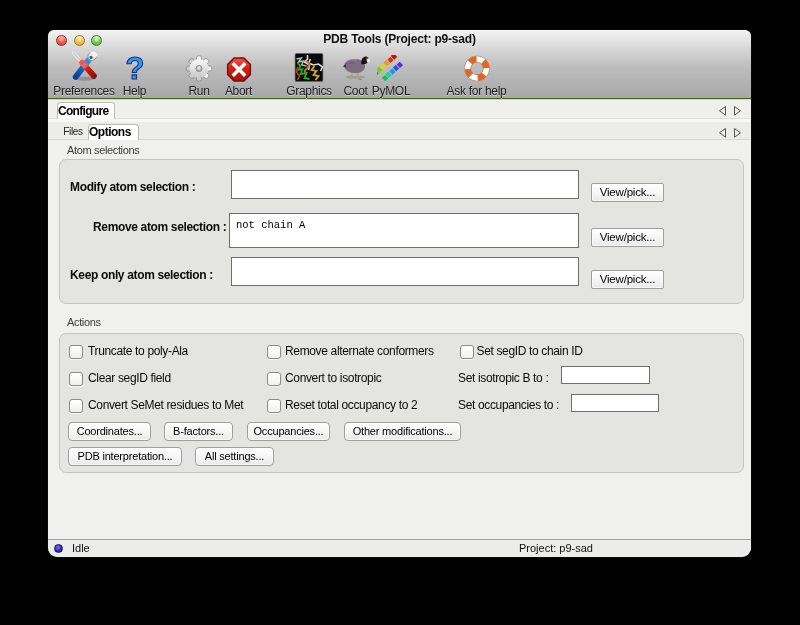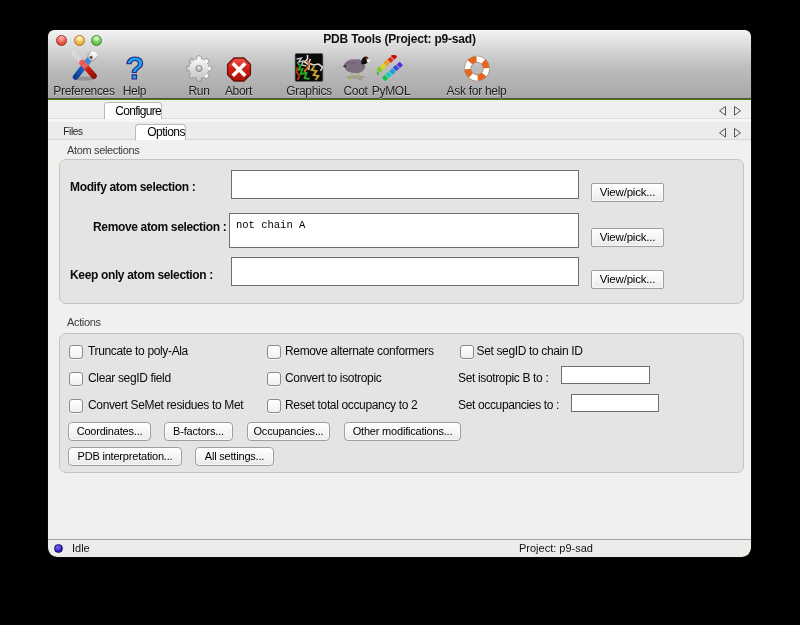--- a/index.html
+++ b/index.html
@@ -1,19 +1,19 @@
 <!DOCTYPE html>
 <html><head>
 <meta charset="utf-8">
 <style>
 * { margin:0; padding:0; box-sizing:border-box; }
 html,body { width:800px; height:625px; background:#000; overflow:hidden;
   font-family:"Liberation Sans", sans-serif; }
 #win { position:absolute; left:48px; top:30px; width:703px; height:527px;
-  background:#4d7c0f; border-radius:6px 6px 9px 9px;
+  background:#bef264; border-radius:6px 6px 9px 9px;
   box-shadow:0 0 0 1px rgba(10,10,10,0.9), 0 14px 28px rgba(0,0,0,0.55);
   overflow:hidden; }
 
 #head { position:absolute; left:0; top:0; width:703px; height:69px;
   background:linear-gradient(#f3f3f3, #d5d5d5 30%, #bdbdbd 55%, #a7a7a7 100%);
   border-bottom:1px solid #515151; border-radius:6px 6px 0 0; }
 .tl { position:absolute; top:5px; width:11px; height:11px; border-radius:50%; box-shadow:inset 0 1px 1px rgba(255,255,255,0.5); }
 #tl-r { left:8px;  background:radial-gradient(circle at 50% 30%, #ff9d96 0 18%, #ec5f55 45%, #c63a30 100%); border:1px solid #9a2b24;}
 #tl-y { left:25.5px; background:radial-gradient(circle at 50% 30%, #ffe9b0 0 18%, #f7c04e 45%, #d89c2b 100%); border:1px solid #a5771e;}
 #tl-g { left:43px; background:radial-gradient(circle at 50% 30%, #c4f2b3 0 18%, #77cf5e 45%, #4ca932 100%); border:1px solid #3d8427;}
@@ -22,22 +22,22 @@
 .tbtn { position:absolute; top:22px; height:42px; text-align:center; }
 .tbtn .ic { position:absolute; left:50%; transform:translateX(-50%); bottom:12px; font-size:0; line-height:0; }
 .tbtn .ic svg { display:block; }
 .tbtn .lbl { position:absolute; top:32px; left:50%; transform:translateX(-50%);
   font-size:12px; letter-spacing:-0.3px; color:#1c1c1c; white-space:nowrap; text-shadow:0 1px 0 rgba(255,255,255,0.45); }
 
 #row1 { position:absolute; left:0; top:70px; width:703px; height:19px; background:#efefed; border-bottom:1px solid #dedede;}
 #row2 { position:absolute; left:0; top:92px; width:703px; height:18px; background:#ececea; border-bottom:1px solid #d6d6d4;}
 #gap12 { position:absolute; left:0; top:89px; width:703px; height:3px; background:#f7f7f5; }
 .tab { position:absolute; background:#fff; border:1px solid #b9b9b7; border-bottom:none;
-  border-radius:4px 4px 0 0; font-size:12px; font-weight:normal; letter-spacing:-0.5px; color:#000;
-  text-align:right;margin-left:47px; }
+  border-radius:4px 4px 0 0; font-size:12px; font-weight:bold; letter-spacing:-0.5px; color:#000;
+  text-align:left; }
 #tab-conf { left:9px; top:72px; width:58px; height:17px; line-height:16px; letter-spacing:-0.7px; }
 #tab-files { position:absolute; left:13px; top:94px; width:24px; height:16px; font-size:10px; letter-spacing:-0.3px; color:#222; line-height:15px; text-align:center;}
 #tab-opts { left:40px; top:94px; width:51px; height:16px; line-height:15px; }
 .arr { position:absolute; width:26px; height:10px; }
 
 #page { position:absolute; left:0; top:110px; width:703px; height:399px; background:#f0f0ee; }
 .grouplab { position:absolute; font-size:11px; letter-spacing:-0.35px; color:#3c3c3c; }
 .groupbox { position:absolute; left:11px; width:685px; background:#e4e4e2;
   border:1px solid #c3c3c1; border-radius:7px; }
 #gb1 { top:19px; height:145px; }

